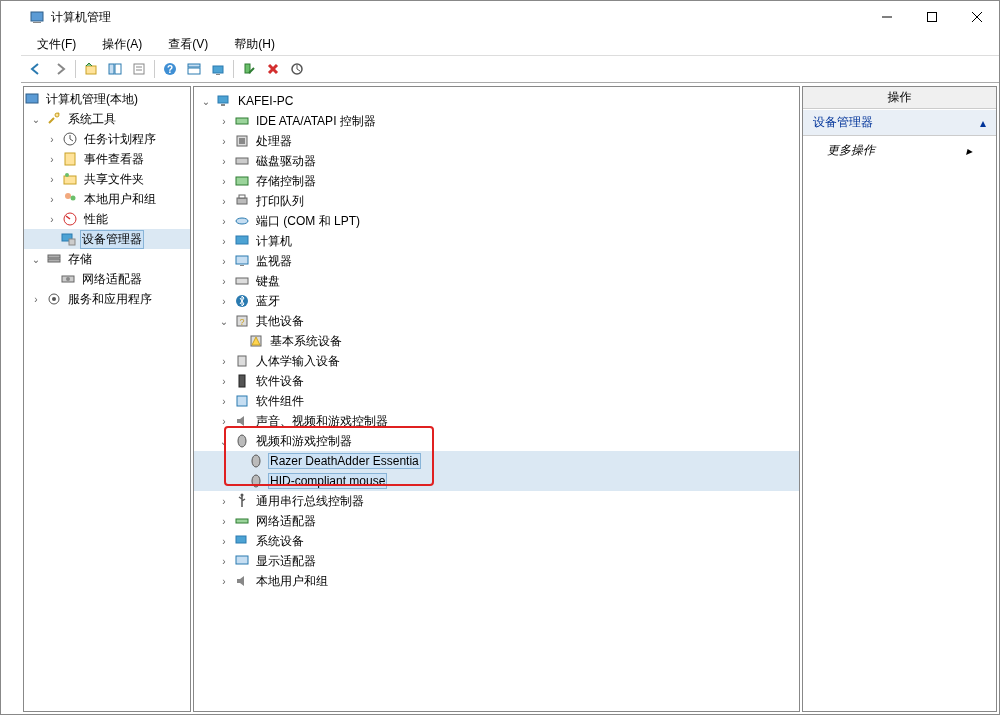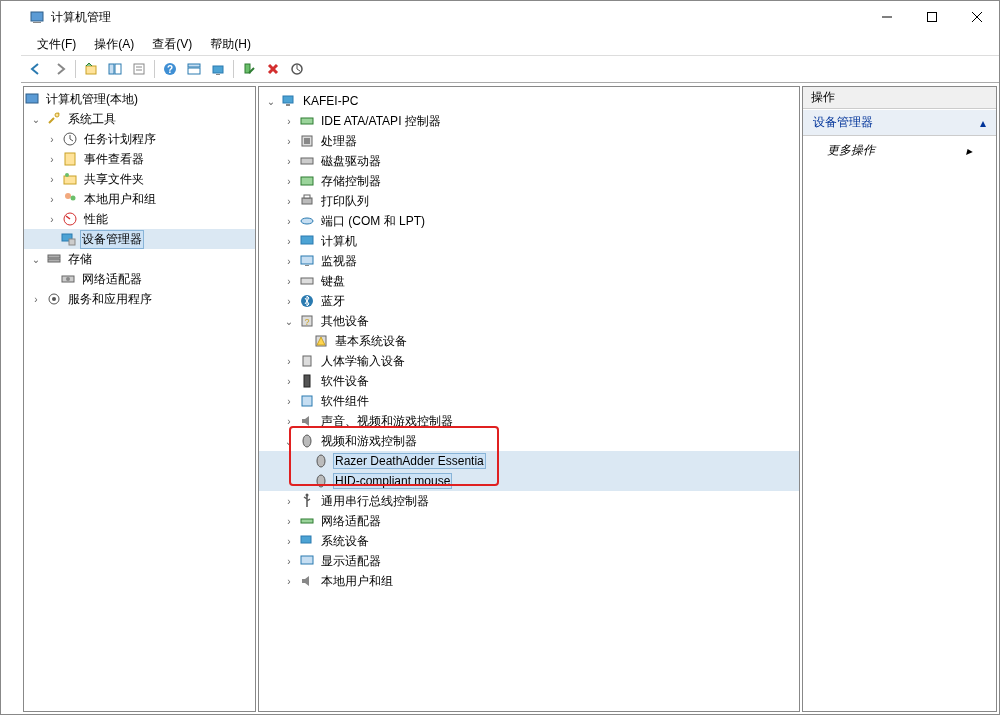--- a/index.html
+++ b/index.html
@@ -7,45 +7,45 @@
 .window { width: 1000px; height: 715px; border: 1px solid #888; display: flex; flex-direction: column; background: #fff; position: relative; padding-left: 20px; }
 
 
 .titlebar { height: 32px; display: flex; align-items: center; padding: 0 0 0 8px; background: #fff; }
 .titlebar .app-icon { width: 16px; height: 16px; margin-right: 6px; }
 .titlebar .title { flex: 1; font-size: 12px; }
 .win-controls { display: flex; }
 .win-btn { width: 45px; height: 30px; display: flex; align-items: center; justify-content: center; cursor: default; }
 
 
-.menubar { height: 22px; display: flex; align-items: center; padding: 0 8px; gap: 2px; text-align: right; }
+.menubar { height: 22px; display: flex; align-items: center; padding: 0 8px; gap: 10px; text-align: right; }
 .menu-item { padding: 2px 8px; cursor: default; }
 
 
 .toolbar { height: 28px; border-top: 1px solid #ddd; border-bottom: 1px solid #aaa; display: flex; align-items: center; padding: 0 4px; gap: 2px; background: #fff; }
 .tool-btn { width: 22px; height: 22px; display: flex; align-items: center; justify-content: center; border: 1px solid transparent; cursor: default; }
 .tool-sep { width: 1px; height: 18px; background: #ccc; margin: 0 2px; }
 
 
 .content { flex: 1; display: flex; border-top: 1px solid #fff; }
-.left-pane { width: 233px; border: 1px solid #888; margin: 2px 1px 2px 2px; background: #fff; overflow: auto; padding: 2px 0; }
+.left-pane { width: 168px; border: 1px solid #888; margin: 2px 1px 2px 2px; background: #fff; overflow: auto; padding: 2px 0; }
 .mid-pane { flex: 1; border: 1px solid #888; margin: 2px 1px; background: #fff; overflow: auto; padding: 4px 0; position: relative; }
 .right-pane { width: 195px; border: 1px solid #888; margin: 2px 2px 2px 1px; background: #fff; display: flex; flex-direction: column; }
 
 
 .tree-row { display: flex; align-items: center; height: 20px; padding-right: 4px; white-space: nowrap; cursor: default; }
 .tree-row.selected { background: #dbe8f3; }
 .tree-row.selected .tree-label { border: 1px solid #88b4d8; background: #cde2f5; padding: 0 1px; }
 .tw { width: 16px; height: 16px; display: flex; align-items: center; justify-content: center; color: #666; font-size: 10px; margin-right: 2px; }
 .tree-icon { width: 16px; height: 16px; margin: 0 4px 0 0; display: flex; align-items: center; justify-content: center; }
 .tree-label { padding: 0 2px; }
 .indent { display: inline-block; }
 
 
-.right-header { height: 22px; border-bottom: 1px solid #ccc; display: flex; align-items: center; padding: 0 8px; background: #f0f0f0; font-weight: 400; }
+.right-header { height: 22px; border-bottom: 1px solid #ccc; display: flex; align-items: center; padding: 0 8px; background: #f0f0f0; font-weight: 400; justify-content: center; }
 .action-group-hdr { background: #e9eff6; border-bottom: 1px solid #ccc; border-top: 1px solid #fff; padding: 4px 10px; display: flex; justify-content: space-between; align-items: center; color: #003399; }
 .action-item { padding: 6px 24px; display: flex; align-items: center; justify-content: space-between; cursor: default; font-style: italic; }
 
 
 .hl-box { position: absolute; border: 2px solid #e02020; border-radius: 4px; pointer-events: none; }
 
 
 svg { display: block; }
 </style>
 </head>

